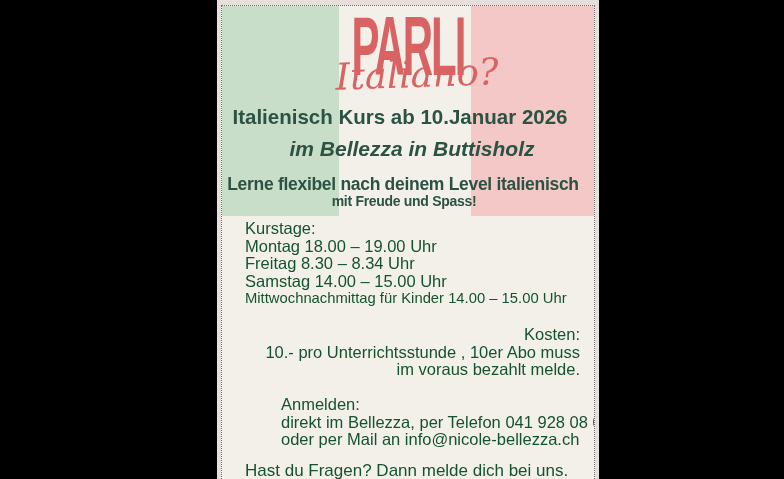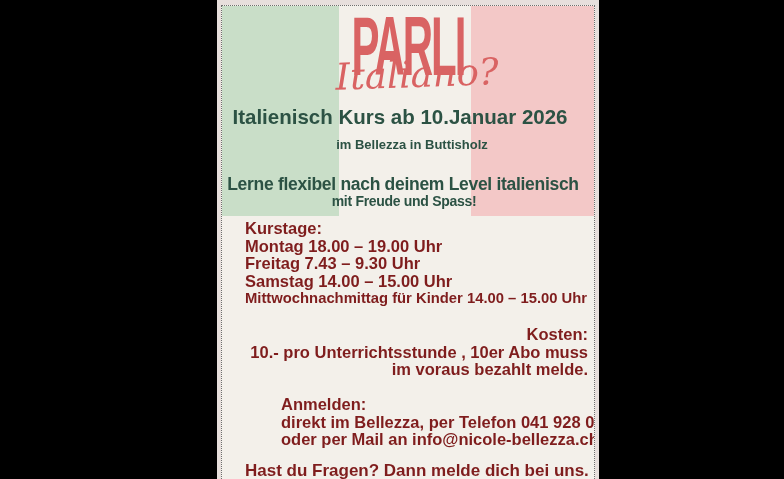--- a/index.html
+++ b/index.html
@@ -67,29 +67,29 @@
   .line {
     position: absolute;
     left: 0; right: 16px;
     text-align: center;
     color: #2c5244;
     font-weight: bold;
     white-space: nowrap;
     z-index: 2;
   }
   .h1a { top: 99px;  font-size: 20.5px; }
-  .h1b { top: 131px; font-size: 13px; transform: translateX(12px); }
+  .h1b { top: 131px; font-size: 21px; transform: translateX(12px); font-style: italic; }
   .sub1 { top: 168px; font-size: 17.5px; letter-spacing: -0.3px; transform: translateX(3px); }
   .sub2 { top: 187px; font-size: 14px; letter-spacing: -0.3px; transform: translateX(4px); }
 
   .body-block {
     position: absolute;
-    left: 23px; right: 6px;
-    color: #7f1d1d;
-    font-weight: bold;
+    left: 23px; right: 14px;
+    color: #14532d;
+    font-weight: normal;
     font-size: 16.5px;
     line-height: 17.5px;
     white-space: nowrap;
     z-index: 2;
   }
   .body-block .small { font-size: 14.8px; }
   .blk-kurstage { top: 214px; }
   .blk-kosten   { top: 320px; text-align: right; }
   .blk-anmelden { top: 390px; margin-left: 36px; }
   .blk-footer   { top: 456px; font-size: 17px; }
@@ -112,21 +112,21 @@
     </div>
 
     <div class="line h1a">Italienisch Kurs ab 10.Januar 2026</div>
     <div class="line h1b">im Bellezza in Buttisholz</div>
     <div class="line sub1">Lerne flexibel nach deinem Level italienisch</div>
     <div class="line sub2">mit Freude und Spass!</div>
 
     <div class="body-block blk-kurstage">
       <div>Kurstage:</div>
       <div>Montag 18.00 – 19.00 Uhr</div>
-      <div>Freitag 7.43 – 9.30 Uhr</div>
+      <div>Freitag 8.30 – 8.34 Uhr</div>
       <div>Samstag 14.00 – 15.00 Uhr</div>
       <div class="small">Mittwochnachmittag für Kinder 14.00 – 15.00 Uhr</div>
     </div>
 
     <div class="body-block blk-kosten">
       <div>Kosten:</div>
       <div>10.- pro Unterrichtsstunde , 10er Abo muss</div>
       <div>im voraus bezahlt melde.</div>
     </div>
 

